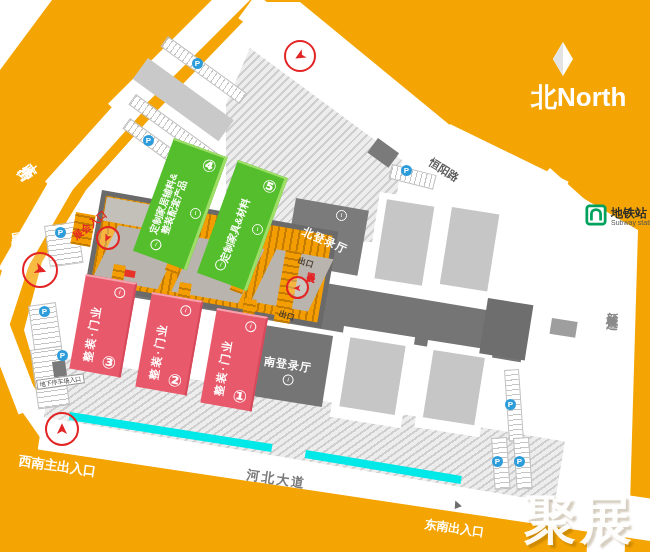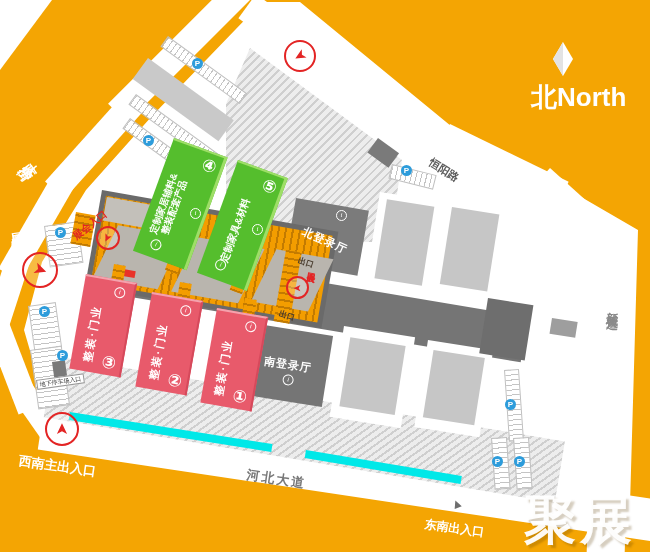--- a/index.html
+++ b/index.html
@@ -194,16 +194,24 @@
   <div class="abs info" style="left:252px;top:224px;">i</div>
 
   <div class="abs" style="left:531px;top:42px;width:120px;height:76px;">
     <svg width="20" height="34" viewBox="0 0 20 34" style="position:absolute;left:22px;top:0;">
       <polygon points="10,0 20,17 10,34 0,17" fill="#FFFFFF"></polygon>
       <polygon points="10,0 10,34 0,17" fill="#E3E3E3"></polygon>
     </svg>
     <div class="abs wlabel" style="left:0;top:38px;font-size:26px;">北North</div>
   </div>
 
+  <div class="abs" style="left:585px;top:203px;width:65px;height:30px;">
+    <svg width="22" height="22" viewBox="0 0 24 24" style="position:absolute;left:0;top:1px;">
+      <rect x="2" y="2" width="20" height="20" rx="3" fill="#FFFFFF" stroke="#00A15D" stroke-width="3"></rect>
+      <path d="M7 18 V11 a5 5 0 0 1 10 0 V18" stroke="#00A15D" stroke-width="3" fill="none"></path>
+    </svg>
+    <div class="abs" style="left:26px;top:2px;font-size:12px;font-weight:bold;color:#2B2B2B;white-space:nowrap;">地铁站</div>
+    <div class="abs" style="left:26px;top:16px;font-size:7px;color:#555;white-space:nowrap;">Subway station</div>
+  </div>
 
   <div class="abs" style="left:524px;top:486px;font-size:52px;font-weight:bold;color:rgba(255,255,255,0.95);letter-spacing:4px;
               text-shadow:3px 3px 2px rgba(90,60,0,0.25);">聚展</div>
 </div>
 
 </body></html>

